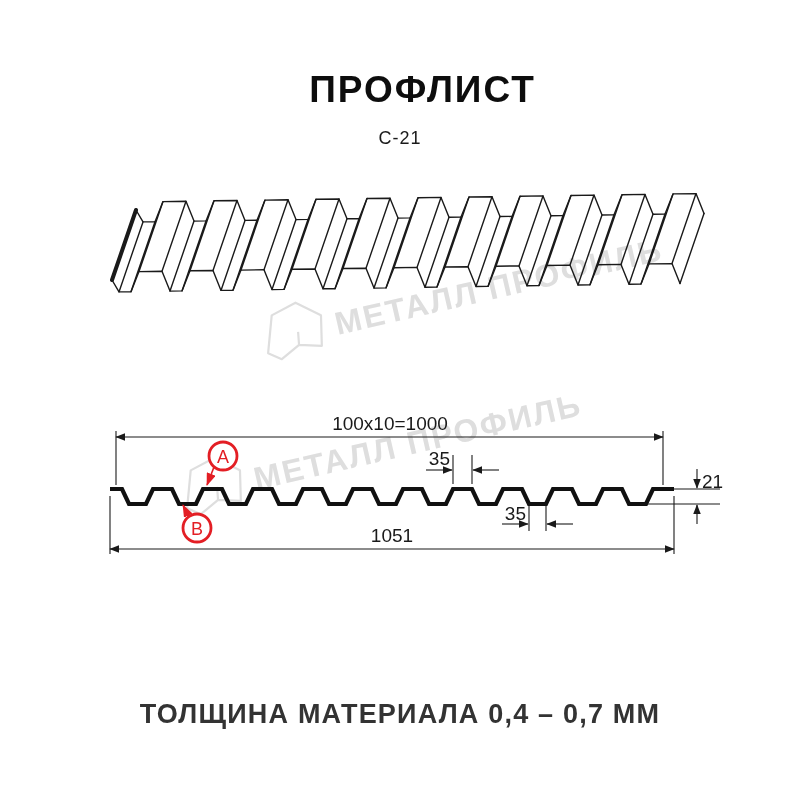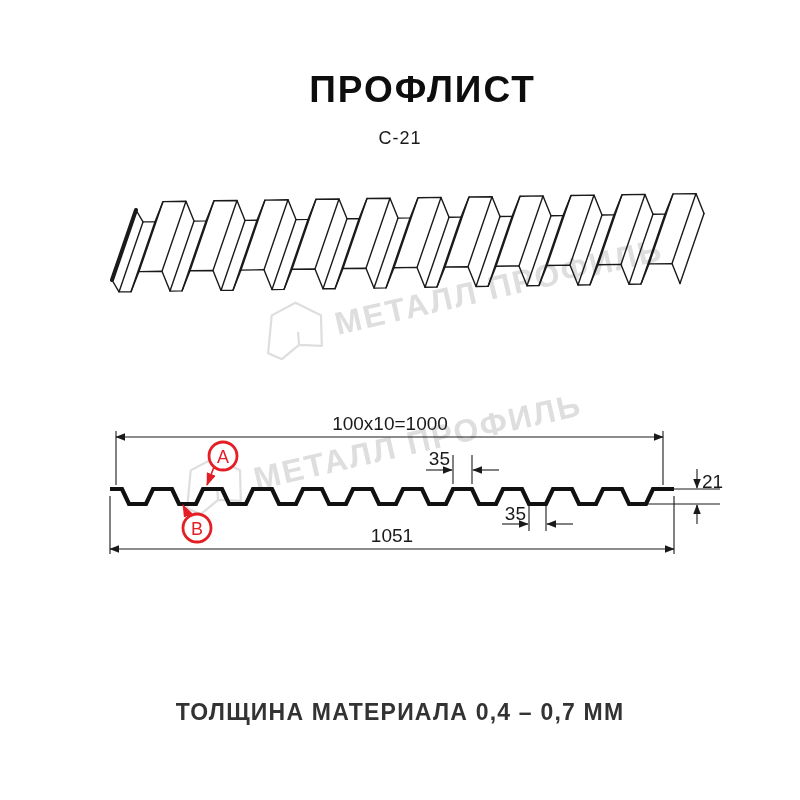--- a/index.html
+++ b/index.html
@@ -3,21 +3,21 @@
 <meta charset="utf-8">
 <style>
   html,body{margin:0;padding:0;background:#fff;}
   .canvas{position:relative;width:800px;height:800px;background:#ffffff;overflow:hidden;
           font-family:"Liberation Sans", sans-serif;}
   .page-title{position:absolute;top:70px;left:0;right:0;text-align:center;
               font-size:37px;font-weight:700;letter-spacing:2px;color:#0d0d0d;line-height:40px;padding-left:45px;}
   .profile-code{position:absolute;top:116px;left:0;right:0;text-align:center;
                 font-size:18px;font-weight:400;letter-spacing:1px;color:#1a1a1a;margin-top:12px;}
   .footer-note{position:absolute;top:699px;left:0;right:0;text-align:center;
-               font-size:23px;font-weight:700;letter-spacing:1.2px;color:#333;}
+               font-size:27px;font-weight:700;letter-spacing:1.2px;color:#333;}
   svg.draw{position:absolute;left:0;top:0;}
   .dim-text{font-family:"Liberation Sans", sans-serif;font-size:19px;fill:#1a1a1a;}
   .wm-text{font-family:"Liberation Sans", sans-serif;font-size:32px;font-weight:700;
            fill:#dedede;letter-spacing:2px;}
   .red-label{font-family:"Liberation Sans", sans-serif;font-size:18px;fill:#e31e24;font-weight:400;}
 </style>
 </head>
 <body>
 
 <div class="canvas">

